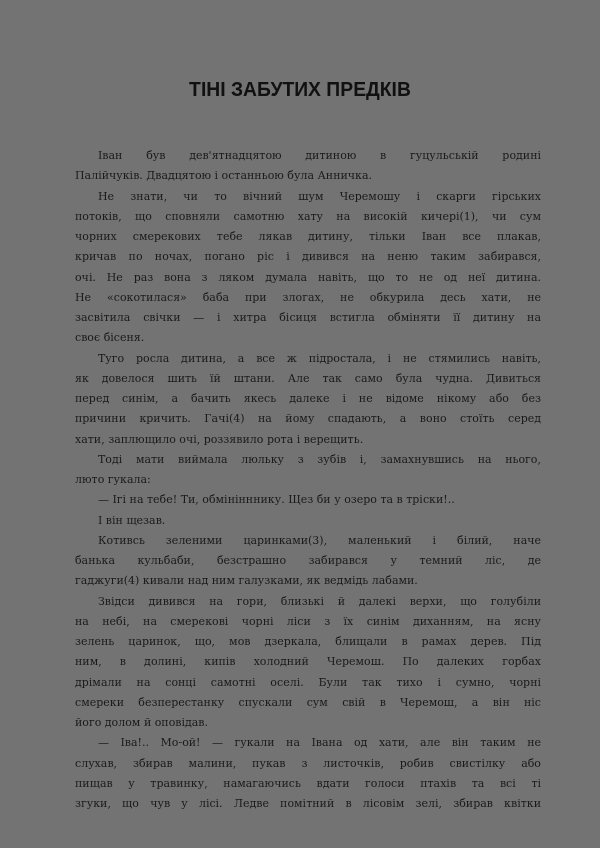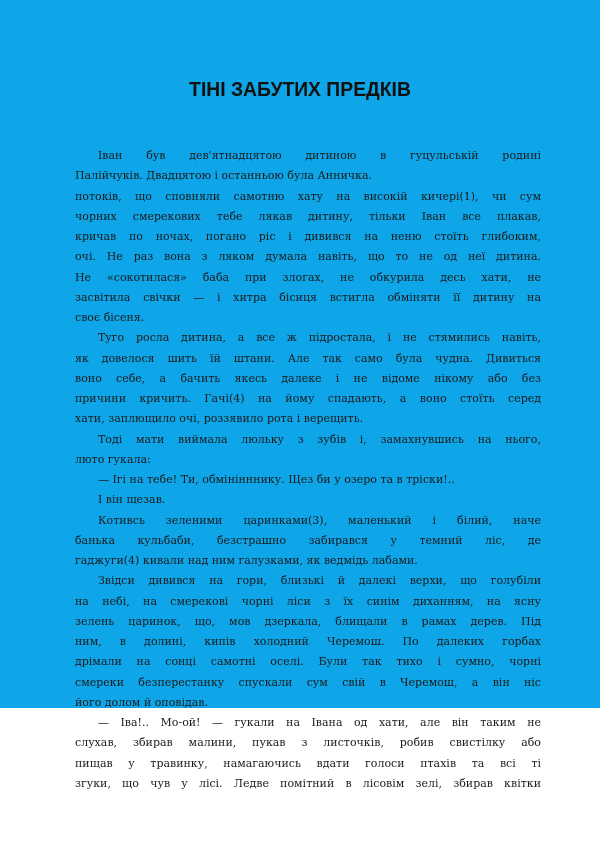--- a/index.html
+++ b/index.html
@@ -13,22 +13,22 @@
       position: relative;
       overflow: hidden;
       font-family: "DejaVu Serif", "Liberation Serif", serif;
       color: #1a1a1a;
     }
     .page {
       position: absolute;
       left: 0;
       top: 0;
       width: 600px;
-      height: 708px;
-      background: #0ea5e9;
+      height: 848px;
+      background: #737373;
     }
     .title {
       position: absolute;
       top: 63px;
       left: 0;
       width: 600px;
       text-align: center;
       font-family: "Liberation Sans", "DejaVu Sans", sans-serif;
       font-weight: bold;
       font-size: 21px;
@@ -61,30 +61,31 @@
     }
   </style>
 </head>
 <body>
 
 <div class="page">
   <h1 class="title">ТІНІ ЗАБУТИХ ПРЕДКІВ</h1>
   <div class="body-text" id="body-text">
       <span class="line indent">Іван був дев'ятнадцятою дитиною в гуцульській родині</span>
       <span class="line last">Палійчуків. Двадцятою і останньою була Анничка.</span>
+      <span class="line indent">Не знати, чи то вічний шум Черемошу і скарги гірських</span>
       <span class="line">потоків, що сповняли самотню хату на високій кичері(1), чи сум</span>
       <span class="line">чорних смерекових тебе лякав дитину, тільки Іван все плакав,</span>
-      <span class="line">кричав по ночах, погано ріс і дивився на неню стоїть глибоким,</span>
+      <span class="line">кричав по ночах, погано ріс і дивився на неню таким забирався,</span>
       <span class="line">очі. Не раз вона з ляком думала навіть, що то не од неї дитина.</span>
       <span class="line">Не «сокотилася» баба при злогах, не обкурила десь хати, не</span>
       <span class="line">засвітила свічки — і хитра бісиця встигла обміняти її дитину на</span>
       <span class="line last">своє бісеня.</span>
       <span class="line indent">Туго росла дитина, а все ж підростала, і не стямились навіть,</span>
       <span class="line">як довелося шить їй штани. Але так само була чудна. Дивиться</span>
-      <span class="line">воно себе, а бачить якесь далеке і не відоме нікому або без</span>
+      <span class="line">перед синім, а бачить якесь далеке і не відоме нікому або без</span>
       <span class="line">причини кричить. Гачі(4) на йому спадають, а воно стоїть серед</span>
       <span class="line last">хати, заплющило очі, роззявило рота і верещить.</span>
       <span class="line indent">Тоді мати виймала люльку з зубів і, замахнувшись на нього,</span>
       <span class="line last">люто гукала:</span>
       <span class="line indent last">— Ігі на тебе! Ти, обмінінннику. Щез би у озеро та в тріски!..</span>
       <span class="line indent last">І він щезав.</span>
       <span class="line indent">Котивсь зеленими царинками(3), маленький і білий, наче</span>
       <span class="line">банька кульбаби, безстрашно забирався у темний ліс, де</span>
       <span class="line last">гаджуги(4) кивали над ним галузками, як ведмідь лабами.</span>
       <span class="line indent">Звідси дивився на гори, близькі й далекі верхи, що голубіли</span>

